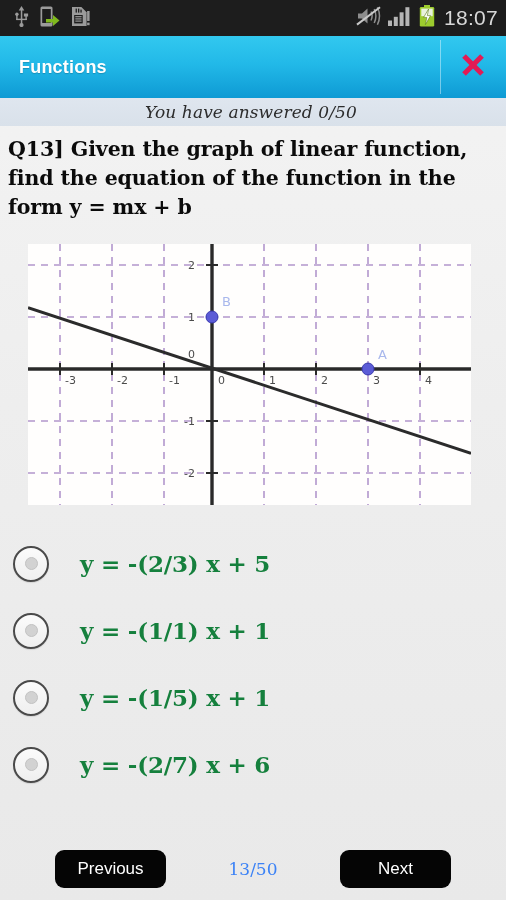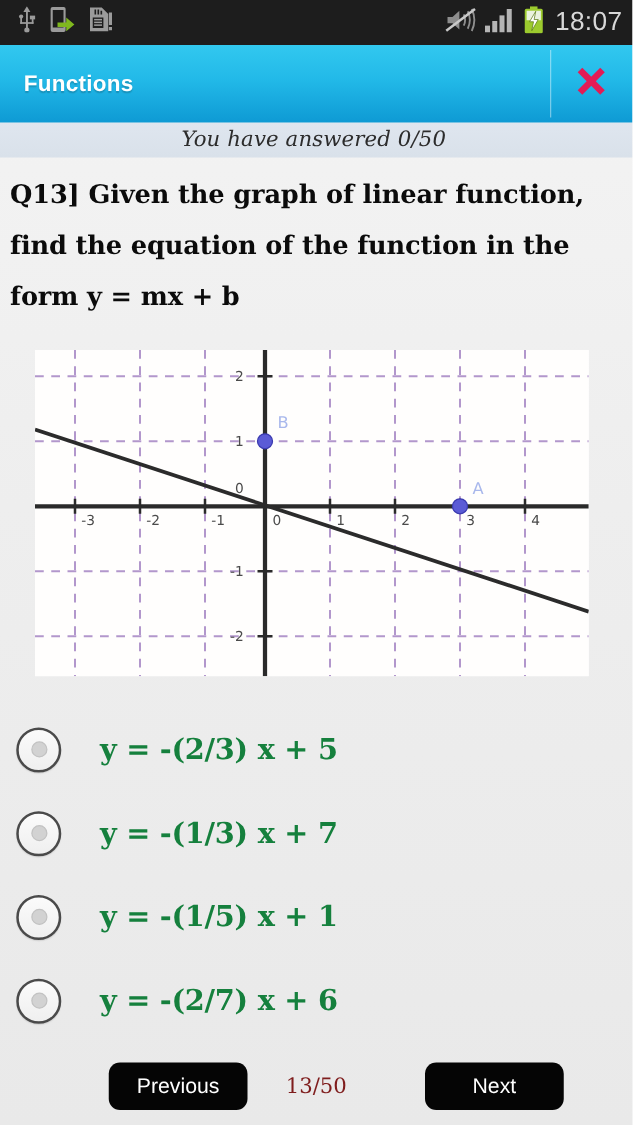--- a/index.html
+++ b/index.html
@@ -65,21 +65,21 @@
     font-family:"DejaVu Serif", serif;
     font-size:17px; color:#2c2c2c; letter-spacing:0.1px;
   }
 
   
   #question {
     padding:9px 8px 0 8px;
     font-family:"DejaVu Serif", serif;
     font-weight:bold;
     font-size:20.5px;
-    line-height:41px;
+    line-height:29px;
     color:#0b0b0b;
     letter-spacing:-0.1px;
   }
 
   
   #graph-wrap {
     margin:22px 0 0 28px;
     width:443px; height:261px;
     background:#ffffff;
   }
@@ -125,27 +125,26 @@
   .navbtn {
     background:#050505;
     color:#ffffff;
     border:none;
     border-radius:9px;
     height:38px;
     width:111px;
     font-size:17px;
     font-family:"Liberation Sans", sans-serif;
     cursor:pointer;
-    margin-left:32px;
   }
   #page-indicator {
     flex:1; text-align:center;
     font-family:"DejaVu Serif", serif;
     font-size:17px;
-    color:#7f1d1d;
+    color:#3b82f6;
   }
 </style>
 </head>
 <body>
 
 <div id="statusbar">
   <div class="left">
     <span class="sicon">
       <svg width="15" height="21" viewBox="0 0 15 21">
         <g fill="#9b9b9b">
@@ -311,21 +310,21 @@
   <div class="option-row">
     <span class="radio">
         <span class="dot"></span>
       </span>
     <span class="option-label">y = -(2/3) x + 5</span>
   </div>
   <div class="option-row">
     <span class="radio">
         <span class="dot"></span>
       </span>
-    <span class="option-label">y = -(1/3) x + 7</span>
+    <span class="option-label">y = -(1/1) x + 1</span>
   </div>
   <div class="option-row">
     <span class="radio">
         <span class="dot"></span>
       </span>
     <span class="option-label">y = -(1/5) x + 1</span>
   </div>
   <div class="option-row">
     <span class="radio">
         <span class="dot"></span>

